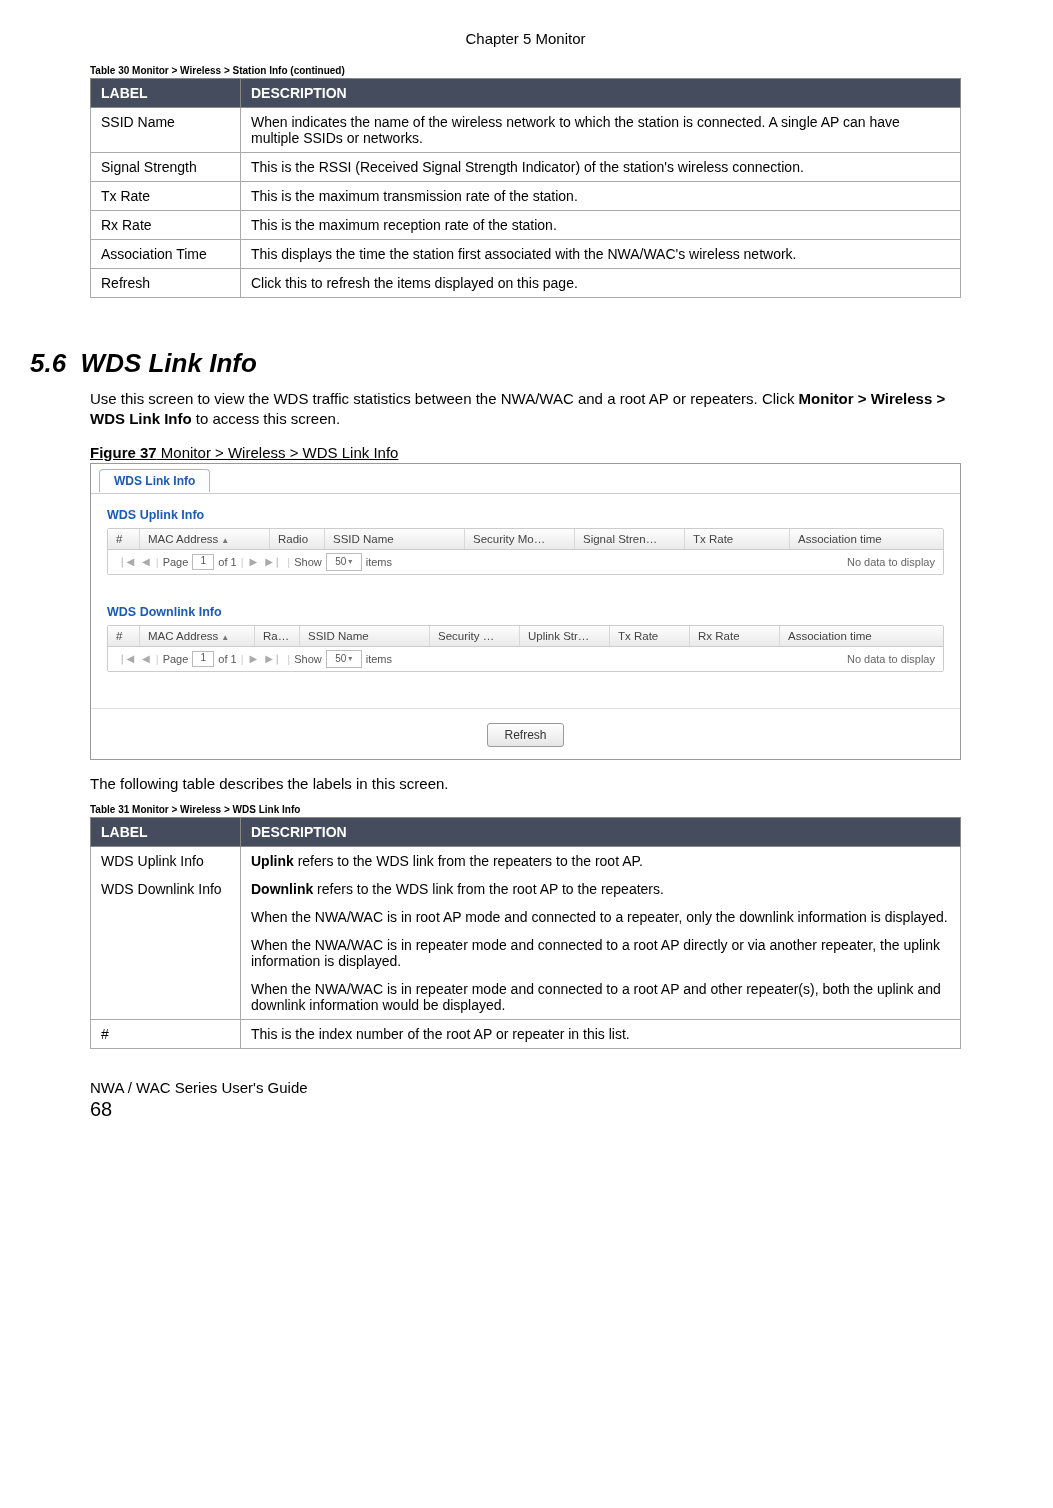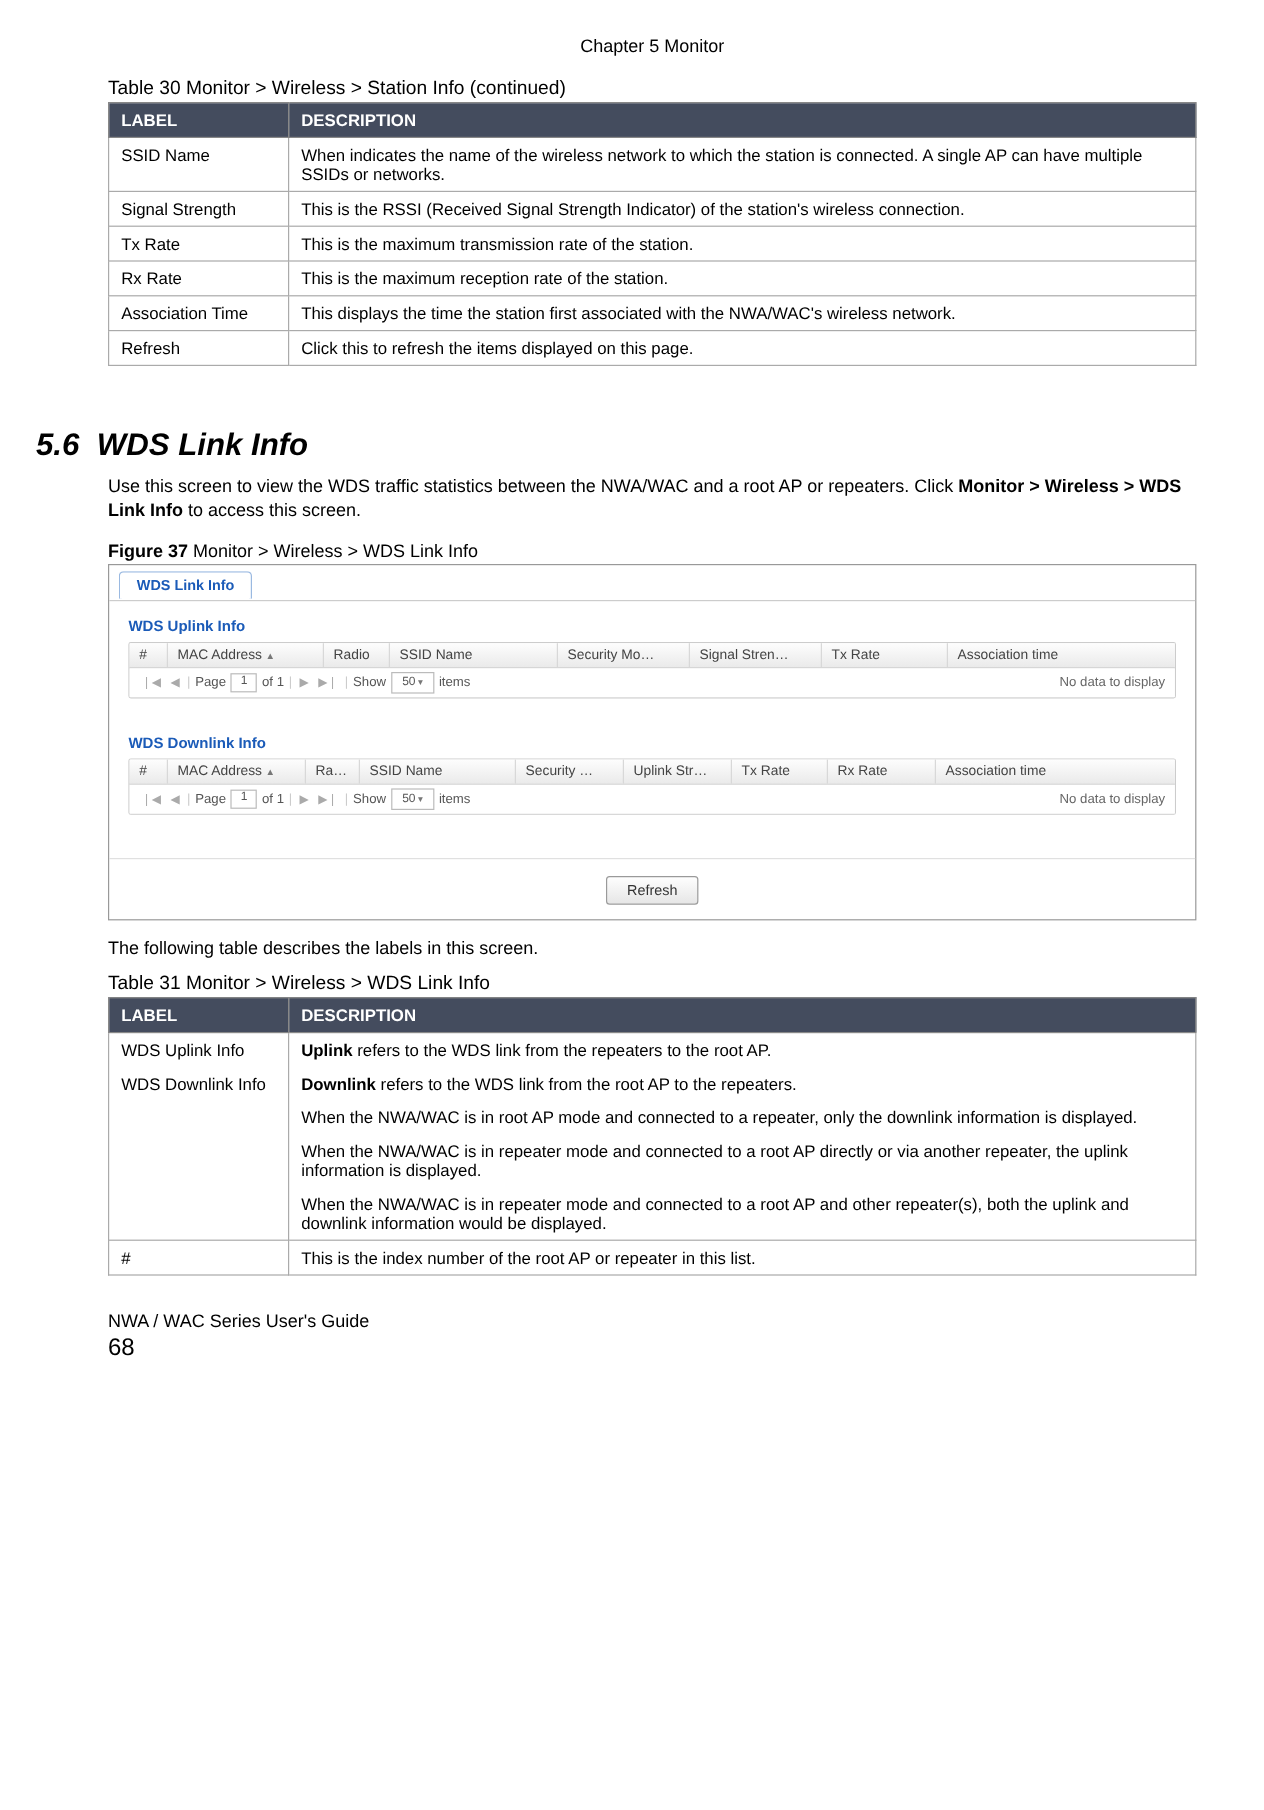--- a/index.html
+++ b/index.html
@@ -7,31 +7,32 @@
     font-family: "Century Gothic", "Trebuchet MS", Arial, sans-serif;
     font-size: 14px;
     color: #000;
     background: #fff;
     margin: 0;
     padding: 0;
     width: 1053px;
   }
   .page {
     width: 1053px;
-    padding: 30px 56px 20px 90px;
+    padding: 30px 92px 20px 90px;
     position: relative;
   }
   .chapter-head {
     text-align: center;
     font-size: 15px;
     margin-bottom: 18px;
   }
   .table-caption {
-    font-size: 16px;
+    font-size: 10px;
     margin: 4px 0 2px 0;
+    font-weight: bold;
   }
   table.desc-table {
     border-collapse: collapse;
     width: 100%;
     font-size: 14px;
   }
   table.desc-table th {
     background: #444c5e;
     color: #fff;
     font-weight: bold;
@@ -55,20 +56,21 @@
   }
   p.body {
     font-size: 15px;
     margin: 10px 0;
     line-height: 1.35;
   }
   p.body b { font-weight: bold; }
   .figure-caption {
     font-size: 15px;
     margin: 14px 0 0 0;
+    text-decoration: underline;
   }
   .figure-caption b { font-weight: bold; }
 
   
   .screenshot {
     border: 1px solid #999;
     width: 100%;
     background: #fff;
     margin-top: 2px;
     margin-bottom: 14px;

